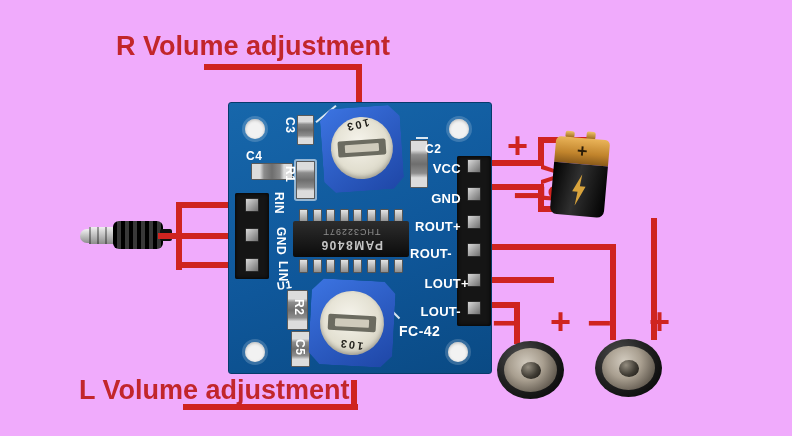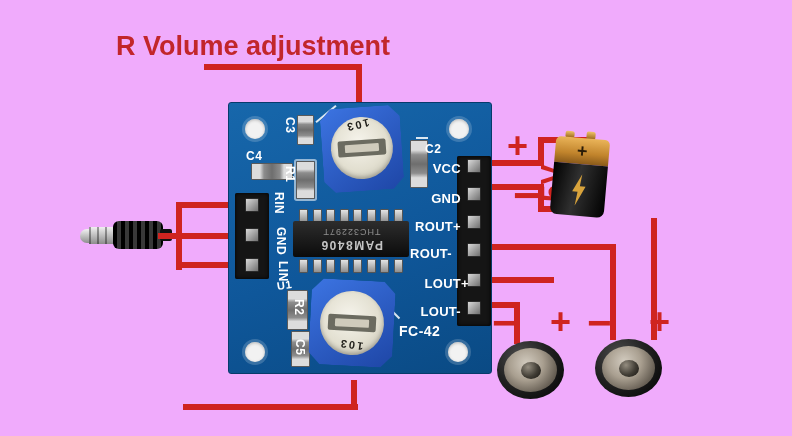--- a/index.html
+++ b/index.html
@@ -81,20 +81,21 @@
 </style>
 </head>
 <body>
 
 <div class="canvas">
 
   <div class="ann" style="left:116px;top:31px;">R Volume adjustment</div>
   <div class="wire" style="left:204px;top:64px;width:158px;height:6px;"></div>
   <div class="wire" style="left:356px;top:64px;width:6px;height:41px;"></div>
 
+  <div class="ann" style="left:79px;top:375px;">L Volume adjustment</div>
   <div class="wire" style="left:183px;top:404px;width:175px;height:6px;"></div>
   <div class="wire" style="left:351px;top:380px;width:6px;height:30px;"></div>
 
   <div class="jack-tip"></div>
   <div class="jack-shaft"></div>
   <div class="jack-body"></div>
   <div class="jack-neck"></div>
   <div class="wire" style="left:158px;top:233px;width:82px;height:6px;"></div>
   <div class="wire" style="left:176px;top:202px;width:6px;height:68px;"></div>
   <div class="wire" style="left:176px;top:202px;width:64px;height:6px;"></div>

